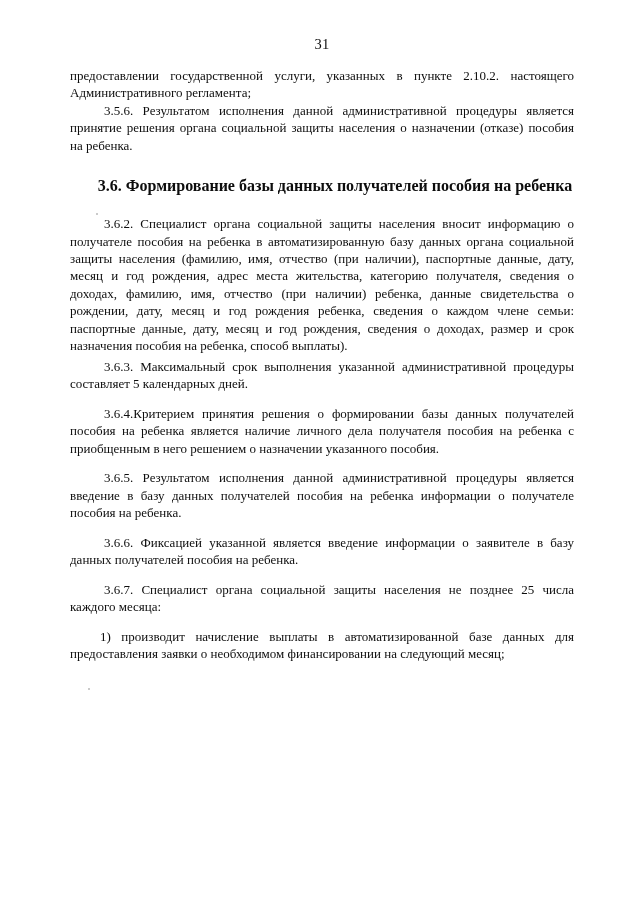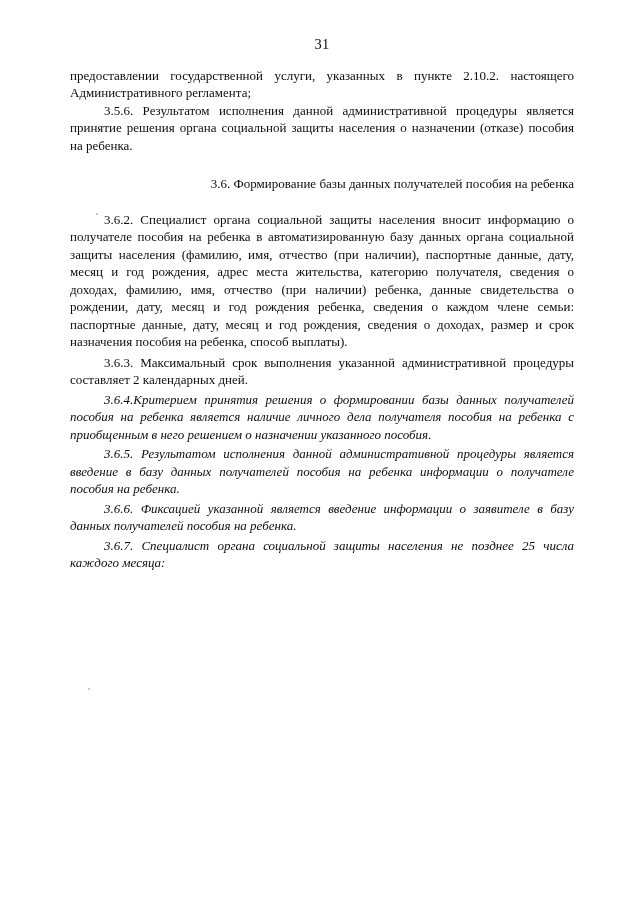--- a/index.html
+++ b/index.html
@@ -39,28 +39,28 @@
   p.ind {
     text-indent: 34px;
   }
   p.ind-sm {
     text-indent: 30px;
   }
   p.noind {
     text-indent: 0;
   }
   .heading {
-    font-weight: normal;
-    text-align: right;
+    font-weight: bold;
+    text-align: center;
     text-indent: 26px;
     margin: 21px 0 18px 0;
-    font-size: 13px;
+    font-size: 16px;
     line-height: 1.35;
   }
-  .gap-s { margin-top: 2px; font-style: italic; }
+  .gap-s { margin-top: 12px; }
   .gap-m { margin-top: 3px; }
   .speck {
     position: absolute;
     width: 2px;
     height: 2px;
     background: #b9b9b9;
     border-radius: 50%;
   }
 </style>
 </head>
@@ -69,21 +69,22 @@
 <div class="page">
 
   <div class="page-number">31</div>
 
   <p class="noind">предоставлении государственной услуги, указанных в пункте 2.10.2. настоящего Административного регламента;</p>
   <p class="ind">3.5.6. Результатом исполнения данной административной процедуры является принятие решения органа социальной защиты населения о назначении (отказе)  пособия на ребенка.</p>
 
   <p class="heading">3.6. Формирование базы данных получателей пособия на ребенка</p>
 
   <p class="ind gap-m">3.6.2. Специалист органа социальной защиты населения вносит информацию о получателе пособия на ребенка в автоматизированную базу данных органа социальной защиты населения (фамилию, имя, отчество (при наличии), паспортные данные, дату, месяц и год рождения, адрес места жительства, категорию  получателя, сведения о доходах, фамилию, имя, отчество (при наличии) ребенка, данные свидетельства о рождении, дату, месяц и год рождения ребенка, сведения о каждом члене семьи: паспортные данные, дату, месяц и год рождения, сведения о доходах,  размер и срок назначения  пособия на ребенка, способ выплаты).</p>
-  <p class="ind gap-m">3.6.3. Максимальный срок выполнения указанной административной процедуры составляет 2 календарных дней.</p>
+  <p class="ind gap-m">3.6.3. Максимальный срок выполнения указанной административной процедуры составляет 5 календарных дней.</p>
   <p class="ind gap-s">3.6.4.Критерием принятия решения о формировании базы данных получателей пособия на ребенка является наличие личного дела получателя пособия на ребенка с приобщенным в него решением о назначении указанного пособия.</p>
   <p class="ind gap-s">3.6.5. Результатом исполнения данной административной процедуры является введение в базу данных получателей пособия на ребенка информации о получателе пособия на ребенка.</p>
   <p class="ind gap-s">3.6.6. Фиксацией указанной является введение информации о заявителе в базу данных получателей пособия на ребенка.</p>
   <p class="ind gap-s">3.6.7. Специалист органа социальной защиты населения не позднее 25 числа каждого месяца:</p>
+  <p class="ind-sm gap-s">1)  производит начисление выплаты в автоматизированной базе данных для предоставления заявки о необходимом финансировании на следующий месяц;</p>
 
   <span class="speck" style="left:96px; top:213px;"></span>
   <span class="speck" style="left:88px; top:688px;"></span>
 </div>
 
 </body></html>

